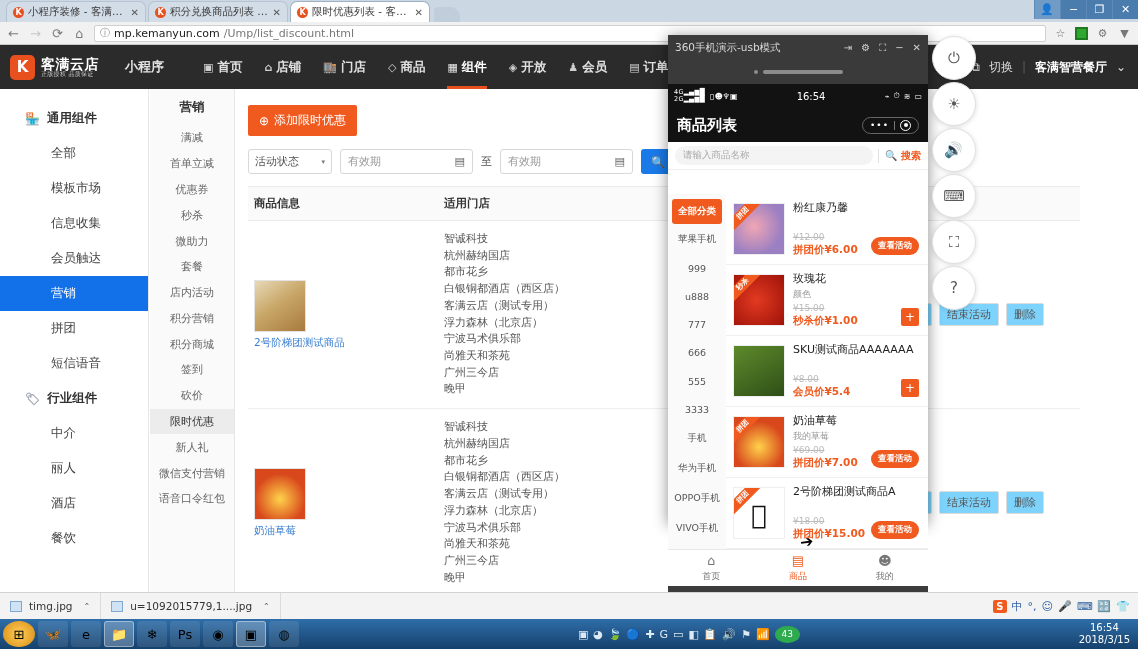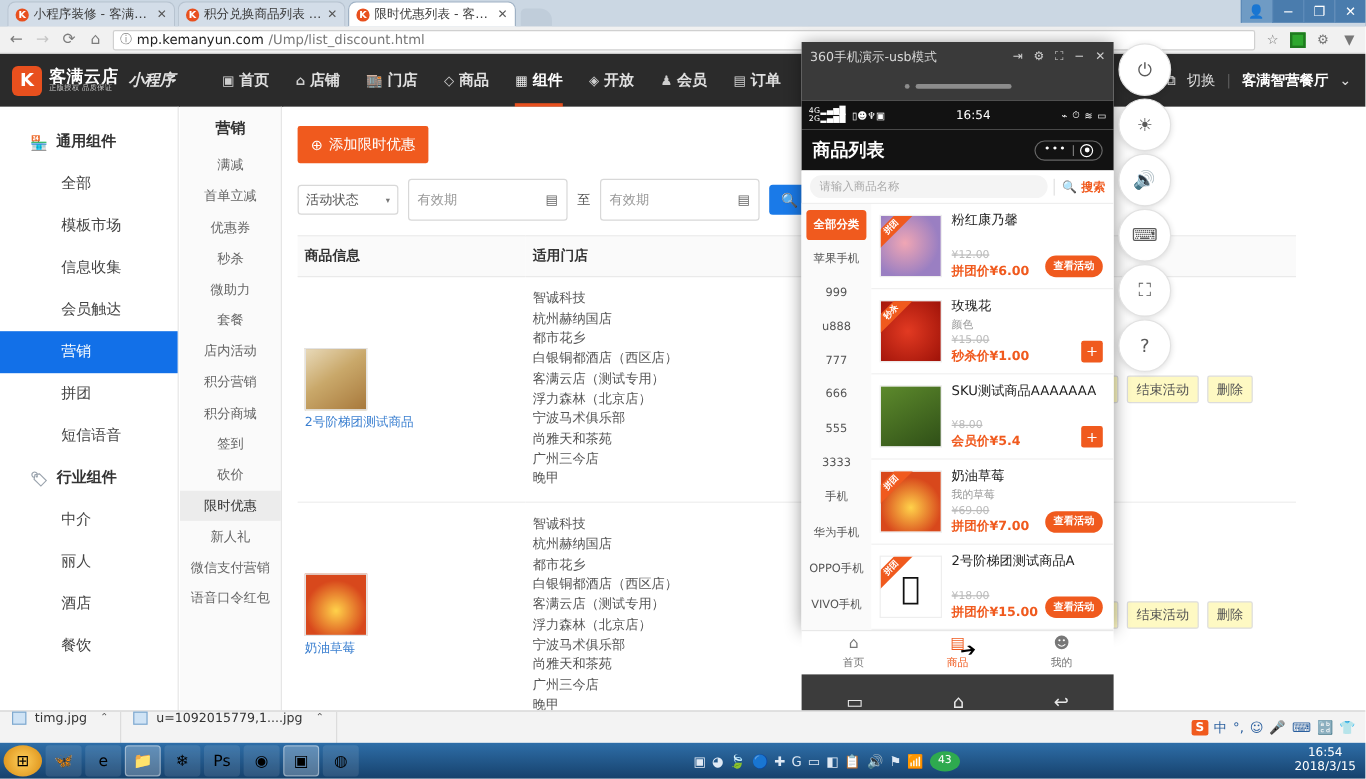--- a/index.html
+++ b/index.html
@@ -50,21 +50,21 @@
   
   .appbar{ position:absolute; left:0; top:45px; width:1138px; height:44px;
     background:#2b2b2b; display:flex; align-items:center; }
   .logo{ display:flex; align-items:center; padding-left:10px; gap:6px; }
   .logo-mark{ width:25px; height:25px; background:#e8501e; border-radius:5px;
     color:#fff; font-size:15px; font-weight:bold; display:flex;
     align-items:center; justify-content:center; }
   .logo-txt{ line-height:1.05; color:#fff; }
   .logo-txt .l1{ font-size:14px; font-weight:bold; letter-spacing:.5px; }
   .logo-txt .l2{ font-size:6px; color:#c9c9c9; letter-spacing:.3px; }
-  .logo-sub{ font-size:13px; color:#e2e2e2; font-weight:bold; margin-left:2px;font-style:italic; }
+  .logo-sub{ font-size:13px; color:#e2e2e2; font-weight:bold; margin-left:20px; }
   .mainnav{ display:flex; align-items:center; margin-left:28px; height:44px; }
   .navitem{ display:flex; align-items:center; gap:4px; padding:0 11px;
     height:44px; color:#e0e0e0; font-size:12.5px; font-weight:bold;
     position:relative; }
   .navitem.active{ color:#fff; }
   .navitem.active::after{ content:""; position:absolute; left:11px; right:11px;
     bottom:0; height:3px; background:#e8501e; }
   .navitem .ni{ font-size:11px; opacity:.9; }
   .hdr-right{ margin-left:auto; display:flex; align-items:center; gap:9px;
     padding-right:12px; color:#ddd; font-size:12px; }
@@ -90,21 +90,21 @@
   .content{ position:absolute; left:236px; top:89px; width:902px; height:503px;
     background:#fff; overflow:hidden; }
   .addbtn{ margin:16px 0 0 12px; background:#f05a1e; color:#fff; font-size:12px;
     padding:7px 11px; border:none; border-radius:2px; display:inline-flex;
     align-items:center; gap:5px; }
   .filters{ display:flex; align-items:center; gap:8px; margin:13px 0 0 12px; }
   .sel{ width:84px; height:25px; border:1px solid #d8d8d8; border-radius:3px;
     font-size:11px; color:#555; display:flex; align-items:center;
     padding:0 6px; background:#fff; }
   .sel .caret{ margin-left:auto; font-size:7px; color:#777; }
-  .dt{ width:133px; height:35px; border:1px solid #d8d8d8; border-radius:3px;
+  .dt{ width:133px; height:25px; border:1px solid #d8d8d8; border-radius:3px;
     font-size:11px; color:#999; display:flex; align-items:center; padding:0 7px;
     background:#fff; }
   .dt .cal{ margin-left:auto; font-size:11px; color:#666; }
   .zhi{ font-size:11px; color:#555; }
   .qbtn{ height:25px; background:#1a7ae8; color:#fff; font-size:11.5px;
     border:none; border-radius:3px; padding:0 10px; display:flex;
     align-items:center; gap:4px; }
 
   table.list{ width:832px; margin:12px 0 0 12px; border-collapse:collapse;
     table-layout:fixed; }
@@ -115,21 +115,21 @@
     border-bottom:1px solid #eee; vertical-align:middle; }
   .c1{width:190px}.c2{width:340px}.c3{width:110px}.c4{width:192px}
   .prod{ width:56px; }
   .pimg{ width:52px; height:52px; border:1px solid #e3e3e3; overflow:hidden;
     display:block; }
   .pname{ font-size:10.5px; color:#3a7fd0; margin-top:4px; line-height:1.3;
     width:150px; }
   .shops{ line-height:1.52; font-size:11px; color:#555; }
   .limit{ text-align:center; font-size:11.5px; color:#555; }
   .acts{ display:flex; gap:7px; }
-  .abtn{ border:1px solid #dcdcdc; background:#fef9c3; font-size:11px; color:#555;
+  .abtn{ border:1px solid #dcdcdc; background:#7dd3fc; font-size:11px; color:#555;
     padding:3px 7px; border-radius:2px; }
 
   
   .phone{ position:absolute; left:668px; top:35px; width:260px; height:488px;
     background:#fff; box-shadow:0 2px 14px rgba(0,0,0,.45); }
   .ph-title{ height:25px; background:#3a3a3a; display:flex; align-items:center;
     padding:0 7px; color:#d8d8d8; font-size:10.5px; }
   .ph-title .ctrls{ margin-left:auto; display:flex; gap:9px; font-size:10px;
     color:#cfcfcf; }
   .ph-drag{ height:24px; background:#3a3a3a; display:flex; align-items:center;
@@ -154,21 +154,21 @@
 
   .ph-search{ height:28px; background:#fff; display:flex; align-items:center;
     padding:0 7px; border-bottom:1px solid #eee; }
   .ph-search .box{ flex:1; height:19px; background:#f4f4f4; border-radius:10px;
     font-size:9.5px; color:#aaa; display:flex; align-items:center;
     padding:0 8px; }
   .ph-search .go{ display:flex; align-items:center; gap:3px; color:#f05a1e;
     font-size:10px; font-weight:bold; padding-left:7px;
     border-left:1px solid #e0e0e0; margin-left:5px; }
 
-  .ph-body{ height:355px; display:flex; background:#fff; }
+  .ph-body{ height:355px; display:flex; background:#fff;margin-top:24px; }
   .ph-cats{ width:58px; background:#fafafa; overflow:hidden; padding-top:5px; }
   .cat{ font-size:9.5px; color:#555; text-align:center; padding:8.6px 0; }
   .cat.active{ background:#f05a1e; color:#fff; border-radius:3px; margin:0 4px;
     font-weight:bold; padding:6px 0; }
   .ph-items{ flex:1; overflow:hidden; }
   .item{ display:flex; padding:7px 7px 7px 7px; border-bottom:1px solid #f0f0f0;
     position:relative; height:71px; }
   .thumb{ width:52px; height:52px; border:1px solid #eee; position:relative;
     overflow:hidden; flex:none; align-self:center; }
   .badge{ position:absolute; left:-13px; top:4px; width:44px; height:11px;
@@ -205,21 +205,21 @@
   .ftools{ position:absolute; left:932px; top:36px; z-index:40; }
   .ftool{ width:44px; height:44px; border-radius:50%; background:#fff;
     border:1px solid #e2e2e2; box-shadow:0 1px 5px rgba(0,0,0,.14);
     display:flex; align-items:center; justify-content:center; font-size:15px;
     color:#5a5a5a; margin-bottom:2px; }
 
   
   .dlbar{ position:absolute; left:0; top:592px; width:1138px; height:27px;
     background:#f3f3f3; border-top:1px solid #d3d3d3; display:flex;
     align-items:center; gap:0; }
-  .dlitem{ display:flex; align-items:flex-start; gap:7px; height:27px;
+  .dlitem{ display:flex; align-items:center; gap:7px; height:27px;
     padding:0 10px; font-size:10.5px; color:#333; border-right:1px solid #dcdcdc; }
   .dlitem .ic{ width:12px; height:11px; background:#cfe3f5; border:1px solid #7fa9cf; }
   .dlitem .cv{ font-size:8px; color:#555; margin-left:4px; }
   .tray{ margin-left:auto; display:flex; align-items:center; gap:5px;
     padding-right:8px; font-size:11px; color:#2a5f9e; }
   .tray .sg{ background:#f05a1e; color:#fff; font-weight:bold; font-size:10px;
     padding:1px 3px; border-radius:2px; }
 
   .taskbar{ position:absolute; left:0; top:619px; width:1138px; height:30px;
     background:linear-gradient(#2e6ea8,#16416c); display:flex; align-items:center;

